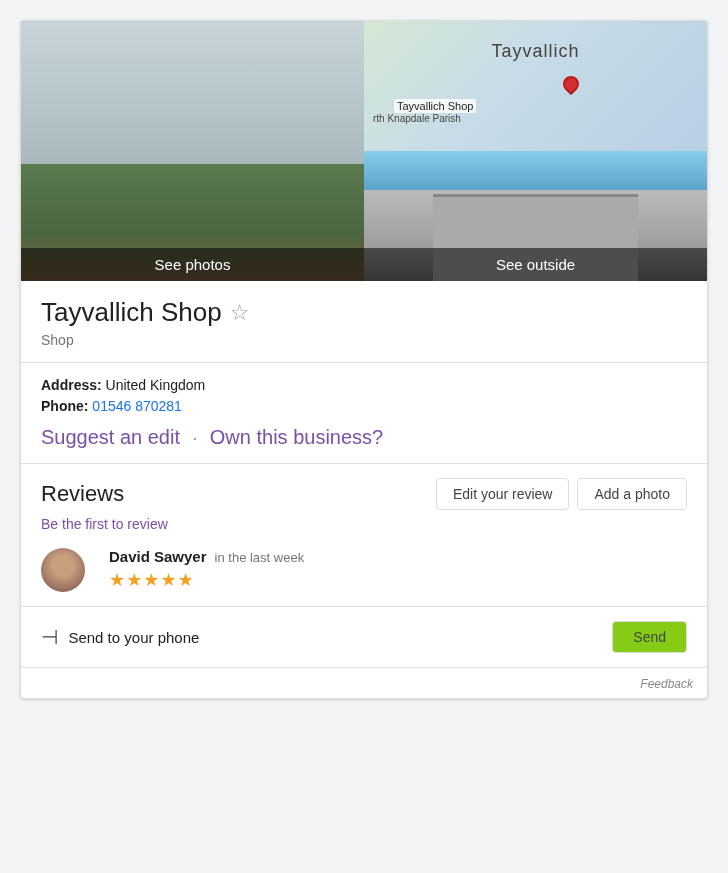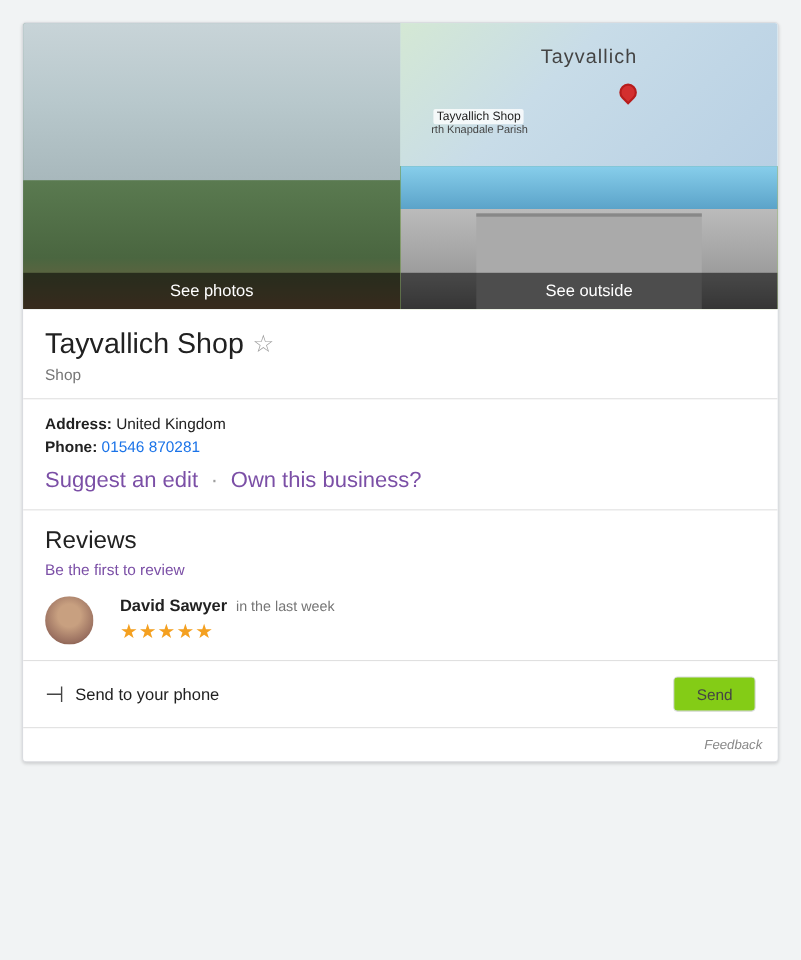--- a/index.html
+++ b/index.html
@@ -106,21 +106,21 @@
       left: 30px;
       font-size: 11px;
       color: #222;
       background: rgba(255,255,255,0.8);
       padding: 1px 3px;
       border-radius: 2px;
     }
     .map-knapdale-label {
       position: absolute;
       top: 92px;
-      left: 28px;
+      left: 9px;
       font-size: 10px;
       color: #444;
     }
     .photo-bottom-right {
       position: relative;
       overflow: hidden;
       background: #4d7c0f;
     }
     .building-img {
       width: 100%;
@@ -391,20 +391,24 @@
     <div class="edit-links">
       <a class="edit-link">Suggest an edit</a>
       <span class="dot-sep">·</span>
       <a class="edit-link">Own this business?</a>
     </div>
   </div>
 
   <div class="reviews-section">
     <div class="reviews-header">
       <h2 class="reviews-title">Reviews</h2>
+      <div class="reviews-buttons">
+        <button class="btn-outline">Edit your review</button>
+        <button class="btn-outline">Add a photo</button>
+      </div>
     </div>
     <div class="be-first">Be the first to review</div>
     <div class="reviewer-row">
       <div class="avatar">
         <div class="avatar-face"></div>
       </div>
       <div class="reviewer-info">
         <div class="reviewer-name-row">
           <span class="reviewer-name">David Sawyer</span>
           <span class="reviewer-time">in the last week</span>

